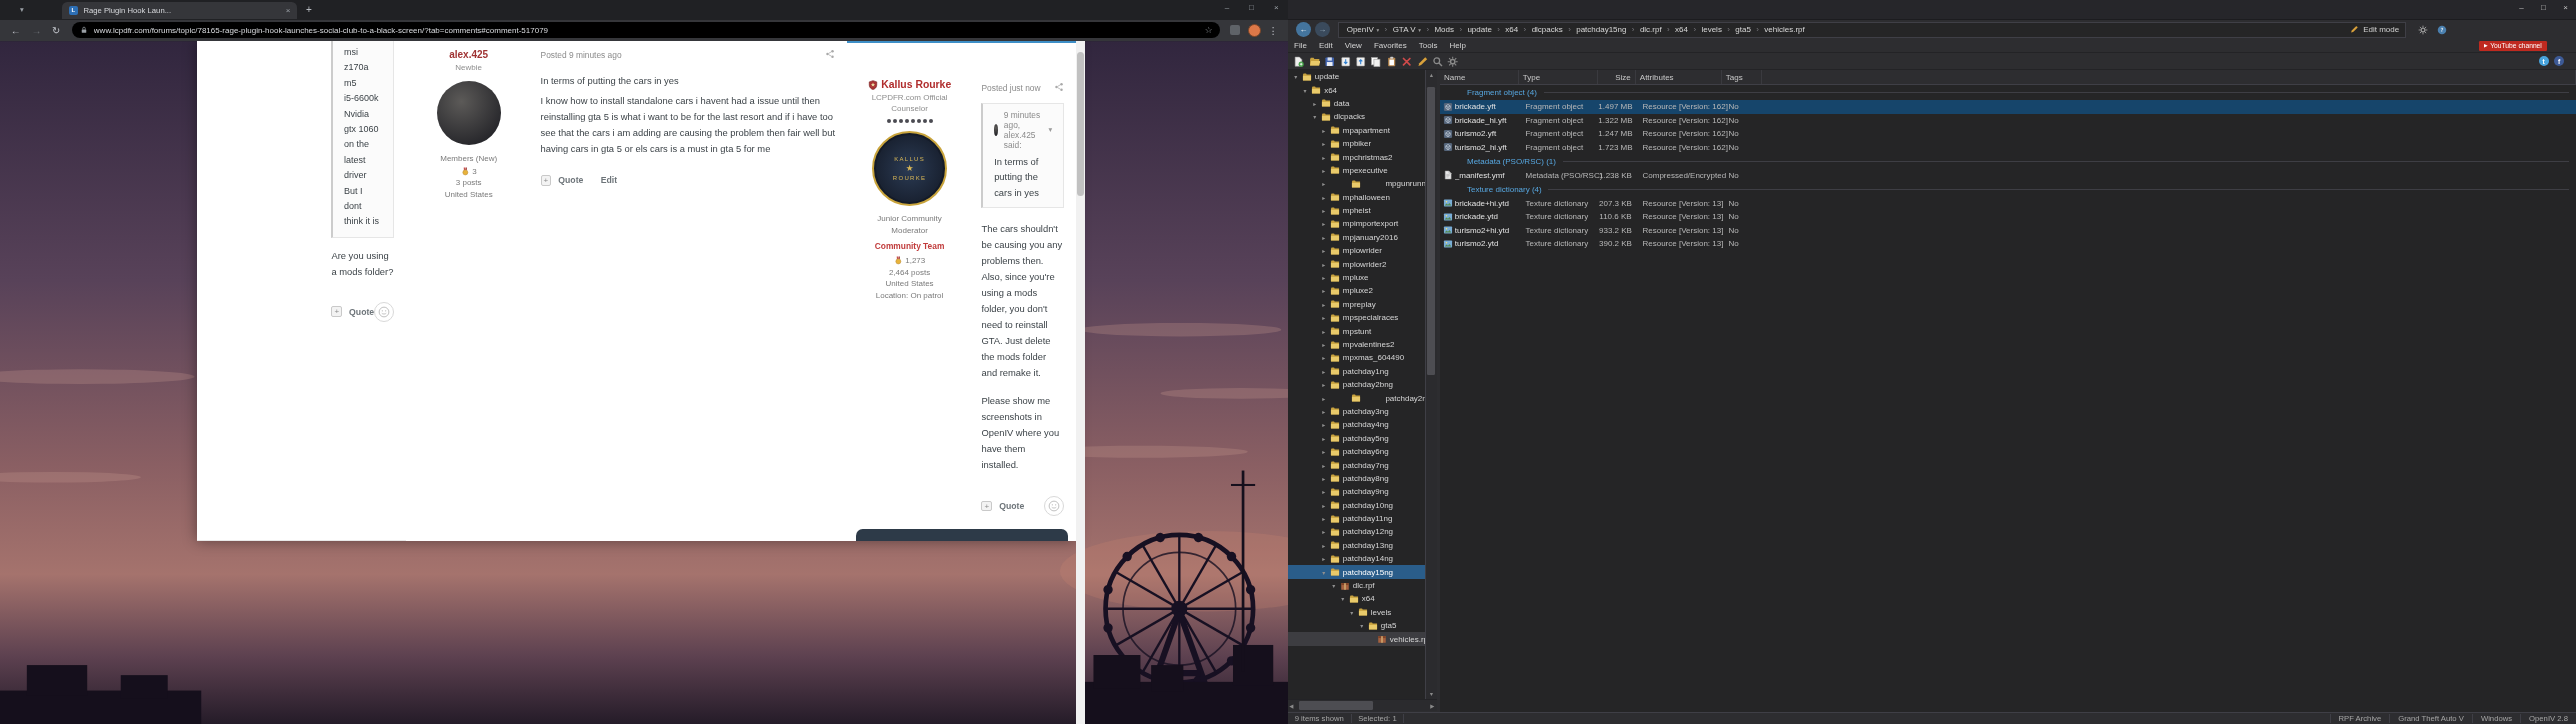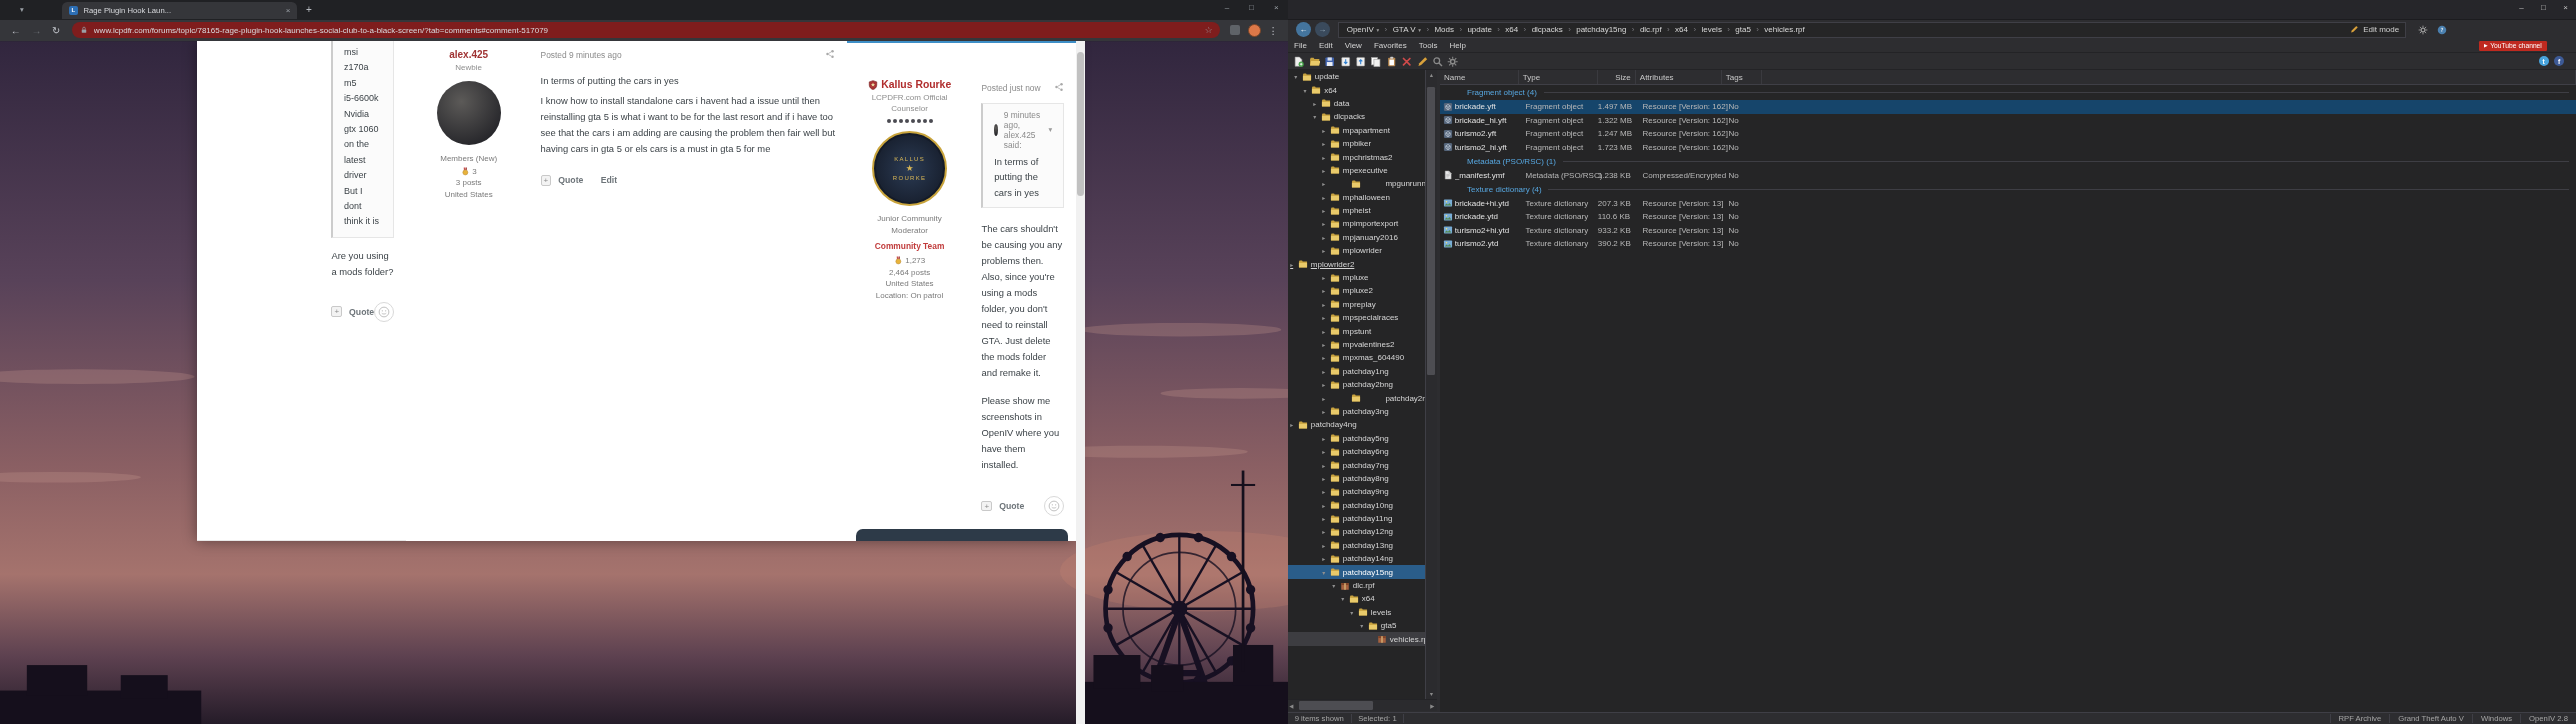--- a/index.html
+++ b/index.html
@@ -15,21 +15,21 @@
   .favicon{width:9.4px;height:9.4px;border-radius:2px;background:#2d6fb5;display:inline-block;
     color:#fff;font-size:6px;font-weight:bold;text-align:center;line-height:9.4px}
   .tab-title{color:#d7d9dd;font-size:7.7px;flex:1;white-space:nowrap;overflow:hidden}
   .tab-close{color:#9aa0a6;font-size:8px;cursor:default}
   .newtab{position:absolute;left:306px;top:4px;color:#b9bdc3;font-size:10px}
   .winctl{position:absolute;right:9.4px;top:2.7px;display:flex;gap:20px;color:#9aa0a6;font-size:8px}
   .urlbar{position:absolute;left:0;top:19.5px;width:1288px;height:21.5px;background:#35363a;
     display:flex;align-items:center}
   .navbtn{color:#c2c5cb;font-size:10px;margin-left:10.7px}
   .navbtn.dis{color:#6b6f74}
-  .urlpill{margin-left:12px;width:1148px;height:16px;background:#7f1d1d;border-radius:8px;
+  .urlpill{margin-left:12px;width:1148px;height:16px;background:#000000;border-radius:8px;
     display:flex;align-items:center;padding:0 8px;gap:5.4px}
   .urltext{color:#dadce0;font-size:8px;flex:1;white-space:nowrap;overflow:hidden}
   .staricon{color:#9aa0a6;font-size:8.7px}
   .extic{width:10px;height:10px;border-radius:2px;background:#5f6368;margin-left:9.4px}
   .profdot{width:12.7px;height:12.7px;border-radius:50%;background:#dd7848;margin-left:8px;
     border:0.7px solid #7a4528}
   .kebab{color:#c2c5cb;font-size:9.4px;margin-left:8px;margin-right:6.7px}
 
   
   .pagearea{position:absolute;left:0;top:41px;width:1288px;height:684px;overflow:hidden}
@@ -153,21 +153,21 @@
   .lh-size{justify-content:flex-end;padding-right:4px}
   .group-row{height:14.8px;display:flex;align-items:center;padding-left:27px;padding-right:6.7px}
   .group-label{color:#57a7e0;white-space:nowrap}
   .group-line{flex:1;border-top:0.7px solid #3e3e44;margin-left:6.7px}
   .file-row{height:13.4px;display:grid;grid-template-columns:14.8px 64px 79px 38px 86px 40px 1fr;
     align-items:center}
   .file-ico{width:10px;height:10px;margin-left:3.4px;display:inline-flex}
   .file-ico svg{width:100%;height:100%}
   .fc-name{color:#e2e2e2;white-space:nowrap;overflow:hidden}
   .fc-type,.fc-attr,.fc-tags{color:#b8b8b8;white-space:nowrap;padding-left:6.7px}
-  .fc-size{color:#b8b8b8;text-align:left;padding-right:2.7px;white-space:nowrap}
+  .fc-size{color:#b8b8b8;text-align:center;padding-right:2.7px;white-space:nowrap}
   .fr-sel{background:#16456b}
 
   .ostatus{position:absolute;left:0;top:712px;width:1288px;height:12px;background:#2d2d30;
     border-top:0.7px solid #3f3f46;display:flex;align-items:center;color:#a6a6a6;font-size:7.7px}
   .st-left{display:flex}
   .st-left .st-seg{padding:0 6.7px;border-right:0.7px solid #3f3f46}
   .st-right{margin-left:auto;display:flex}
   .st-right .st-seg{padding:0 8px;border-left:0.7px solid #3f3f46}
 </style>
 </head>
@@ -740,21 +740,21 @@
       <div class="tree-row" style="padding-left: 32px;">
         <span class="tree-arrow">▸</span>
         <span class="tree-ico">
           <svg viewBox="0 0 16 16">
             <path d="M1.5 4.5l1-2h4l1 1.6h7v9.4h-13z" fill="#c9a33f"></path>
             <path d="M1.5 6.2h13v7.3h-13z" fill="#e9ca6a"></path>
           </svg>
         </span>
         <span class="tree-label">mplowrider</span>
       </div>
-      <div class="tree-row" style=" text-decoration: underline;">
+      <div class="tree-row" style="padding-left: 32px;">
         <span class="tree-arrow">▸</span>
         <span class="tree-ico">
           <svg viewBox="0 0 16 16">
             <path d="M1.5 4.5l1-2h4l1 1.6h7v9.4h-13z" fill="#c9a33f"></path>
             <path d="M1.5 6.2h13v7.3h-13z" fill="#e9ca6a"></path>
           </svg>
         </span>
         <span class="tree-label">mplowrider2</span>
       </div>
       <div class="tree-row" style="padding-left: 32px;">
@@ -860,21 +860,21 @@
       <div class="tree-row" style="padding-left: 32px;">
         <span class="tree-arrow">▸</span>
         <span class="tree-ico">
           <svg viewBox="0 0 16 16">
             <path d="M1.5 4.5l1-2h4l1 1.6h7v9.4h-13z" fill="#c9a33f"></path>
             <path d="M1.5 6.2h13v7.3h-13z" fill="#e9ca6a"></path>
           </svg>
         </span>
         <span class="tree-label">patchday3ng</span>
       </div>
-      <div class="tree-row" style="">
+      <div class="tree-row" style="padding-left: 32px;">
         <span class="tree-arrow">▸</span>
         <span class="tree-ico">
           <svg viewBox="0 0 16 16">
             <path d="M1.5 4.5l1-2h4l1 1.6h7v9.4h-13z" fill="#c9a33f"></path>
             <path d="M1.5 6.2h13v7.3h-13z" fill="#e9ca6a"></path>
           </svg>
         </span>
         <span class="tree-label">patchday4ng</span>
       </div>
       <div class="tree-row" style="padding-left: 32px;">

